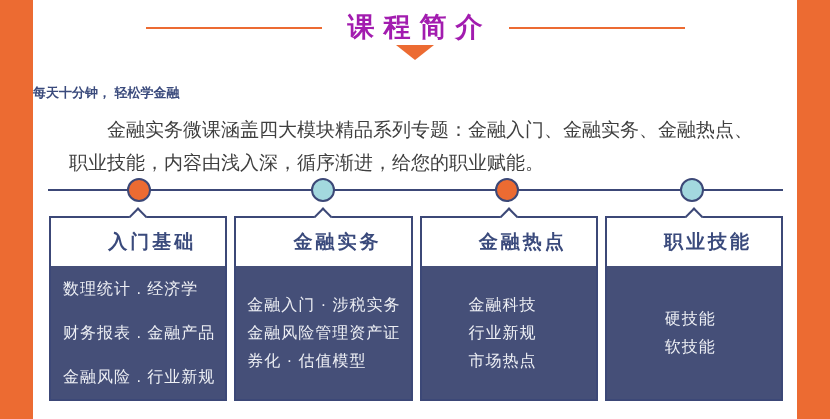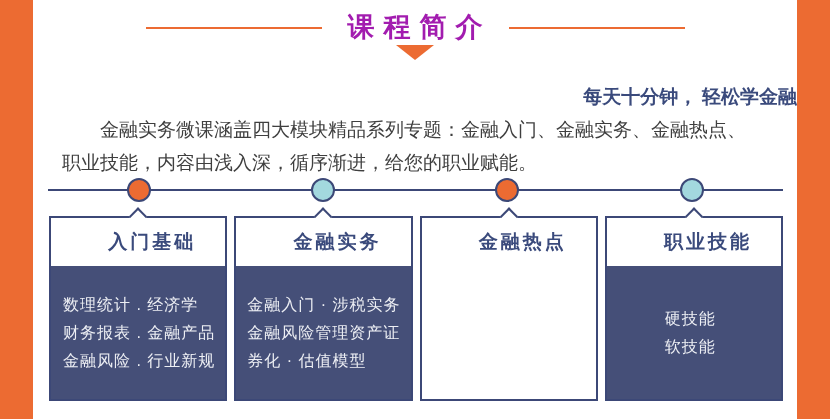--- a/index.html
+++ b/index.html
@@ -24,25 +24,25 @@
   }
   .title-triangle{
     position:absolute;top:45px;left:50%;transform:translateX(-50%);
     width:0;height:0;
     border-left:19px solid transparent;border-right:19px solid transparent;
     border-top:15px solid #EC6B32;
   }
 
   
   .subtitle{
-    position:absolute;top:84px;left:33px;right:33px;text-align:right;
-    color:#3A4A7C;font-size:19px;font-weight:bold;font-family:Liberation Serif, serif;
+    position:absolute;top:84px;left:33px;right:33px;text-align:left;
+    color:#3A4A7C;font-size:13px;font-weight:bold;
   }
   .paragraph{
-    position:absolute;top:113px;left:62px;width:708px;
+    position:absolute;top:113px;left:69px;width:708px;
     color:#3F3F3F;font-size:19px;line-height:33px;text-align:left;
   }
   .paragraph .indent{text-indent:2em;}
 
   
   .timeline-line{
     position:absolute;top:189px;left:48px;width:735px;height:2px;background:#3C4877;
   }
   .timeline-dot{
     position:absolute;top:178px;width:20px;height:20px;border-radius:50%;
@@ -71,21 +71,21 @@
   .card-header{
     height:48px;display:flex;align-items:center;justify-content:center;
     background:#ffffff;color:#3A4A7C;font-size:19px;font-weight:bold;
     letter-spacing:3px;position:relative;z-index:1;margin-left:28px;
   }
   .card-body{
     flex:1;background:#454F78;color:#EDEFF4;font-size:16px;line-height:28px;
     display:flex;flex-direction:column;justify-content:center;
     letter-spacing:1px;
   }
-  .card-body.pad-a{padding-left:12px;}
+  .card-body.pad-a{padding-left:12px;gap:16px;}
   .card-body.pad-b{padding-left:11px;}
   .card-body.pad-c{padding-left:47px;}
   .card-body.pad-d{padding-left:58px;font-family:Liberation Serif, serif;}
 </style>
 </head>
 <body>
 
 <div class="side-bar left"></div>
 <div class="side-bar right"></div>
 
@@ -127,20 +127,25 @@
     <div class="card-body pad-b">
       <div>金融入门 · 涉税实务</div>
       <div>金融风险管理资产证</div>
       <div>券化 · 估值模型</div>
     </div>
   </div>
 
   <div class="card">
     <span class="card-notch"></span>
     <div class="card-header">金融热点</div>
+    <div class="card-body pad-c">
+      <div>金融科技</div>
+      <div>行业新规</div>
+      <div>市场热点</div>
+    </div>
   </div>
 
   <div class="card">
     <span class="card-notch"></span>
     <div class="card-header">职业技能</div>
     <div class="card-body pad-d">
       <div>硬技能</div>
       <div>软技能</div>
     </div>
   </div>

